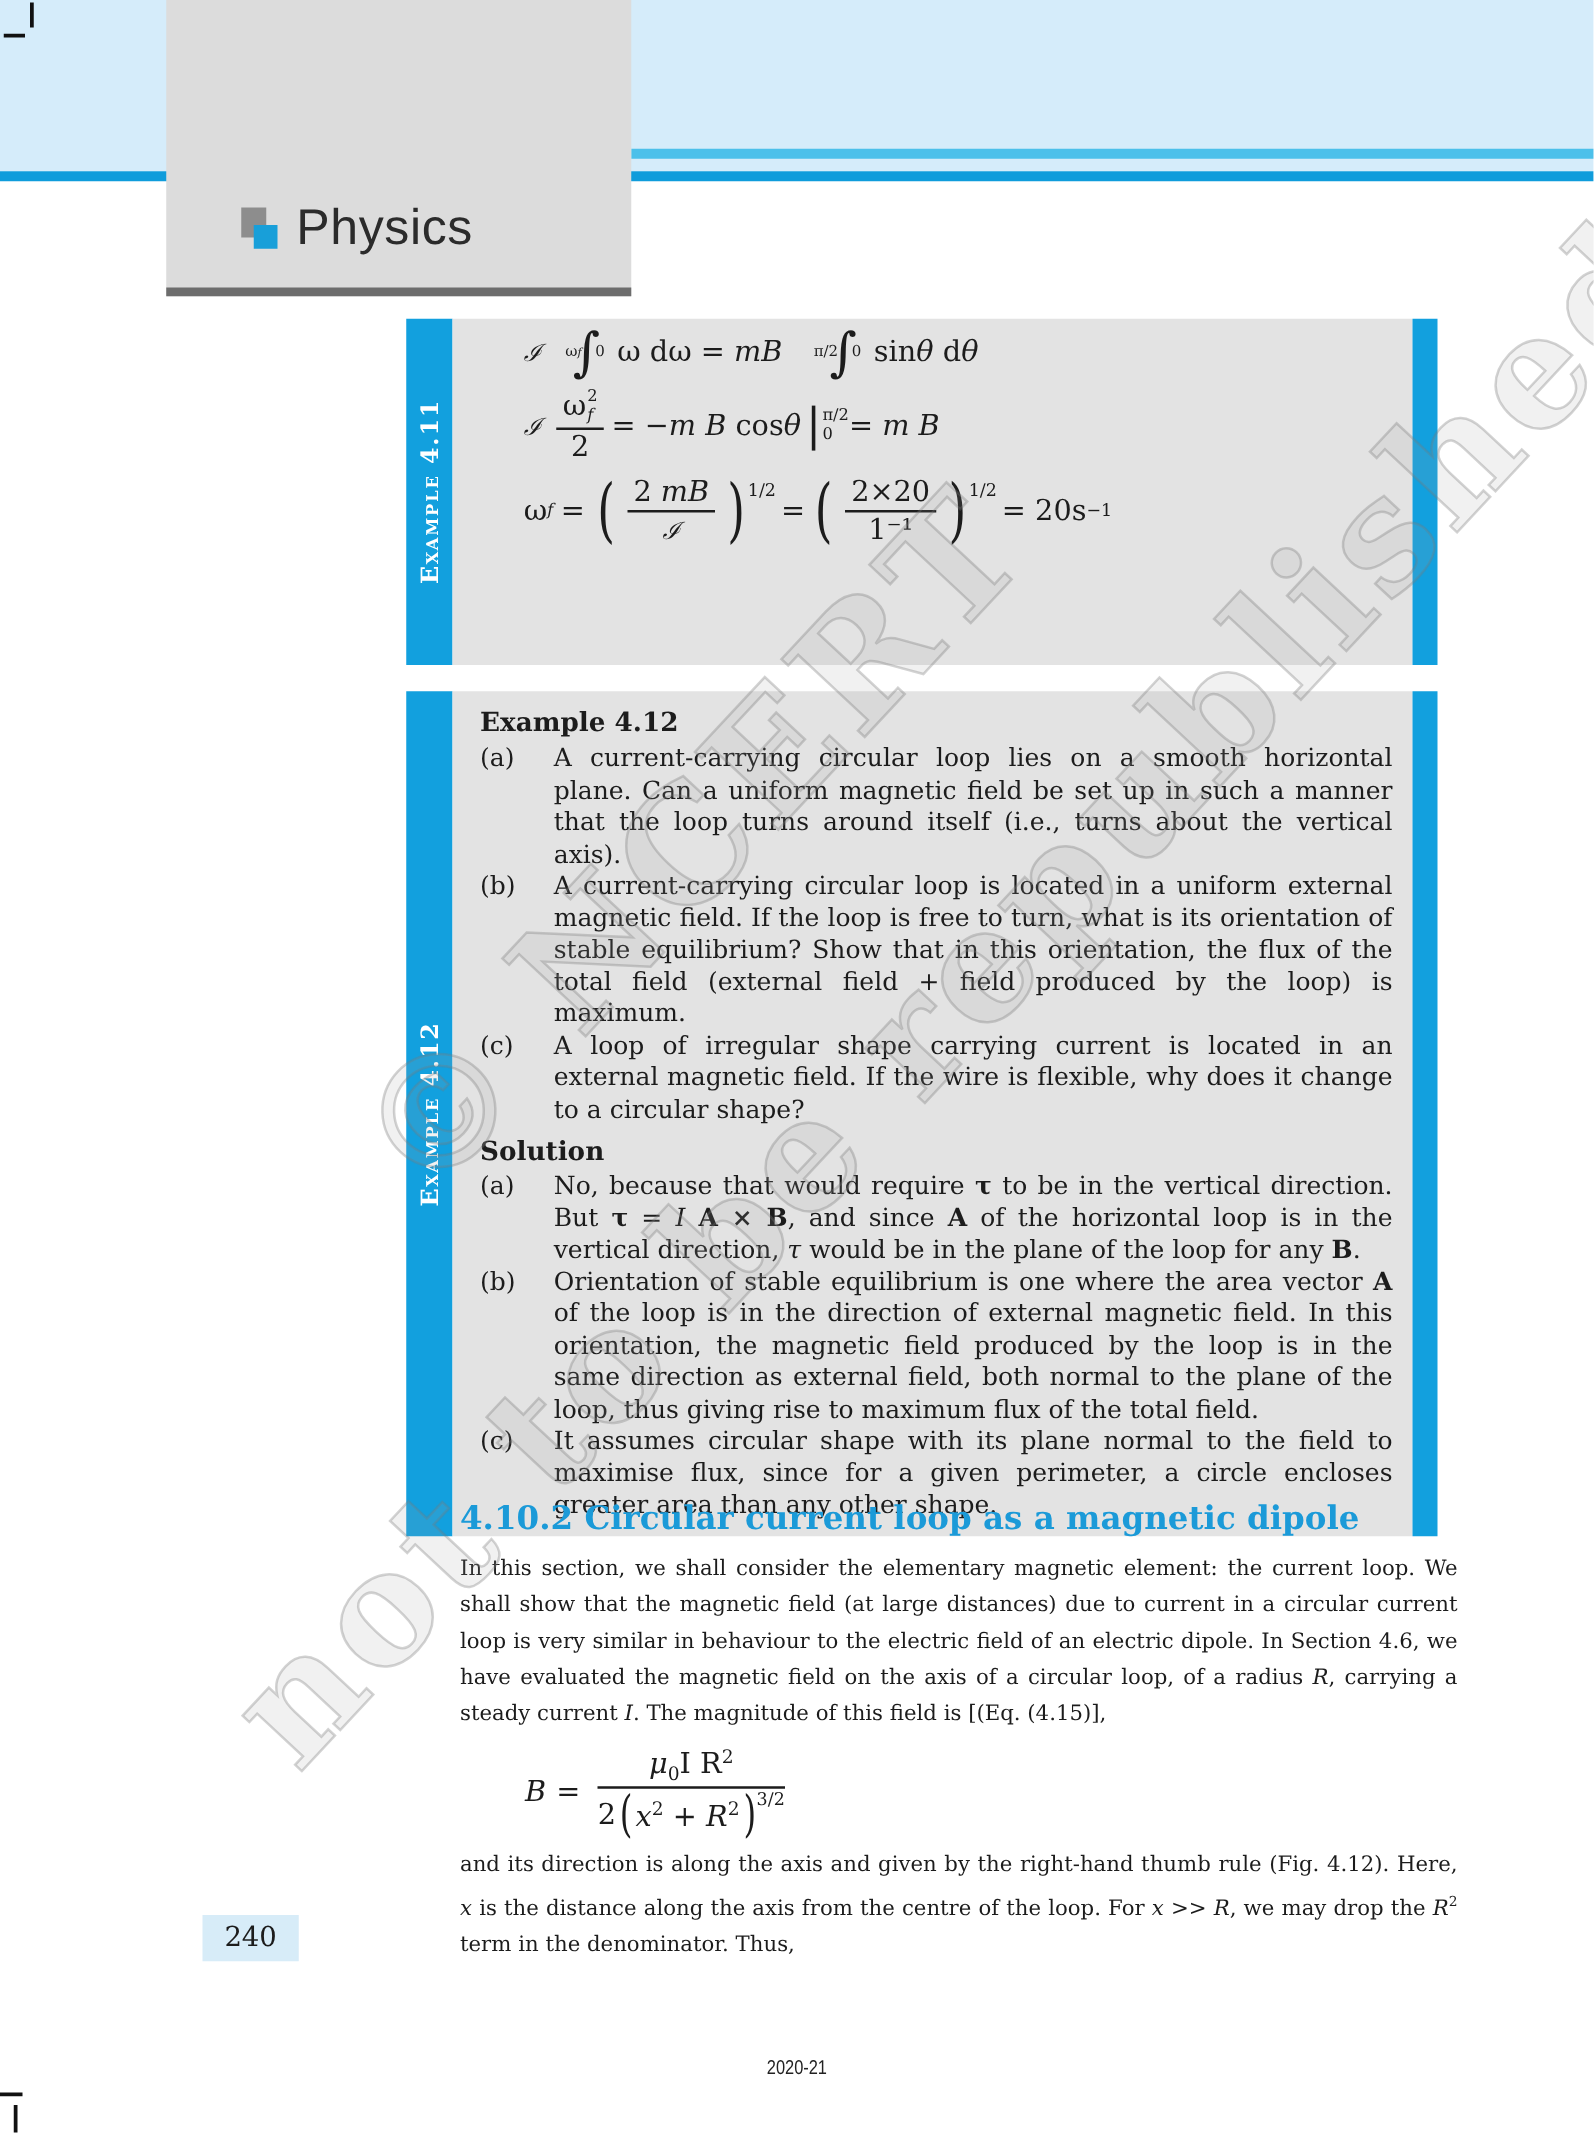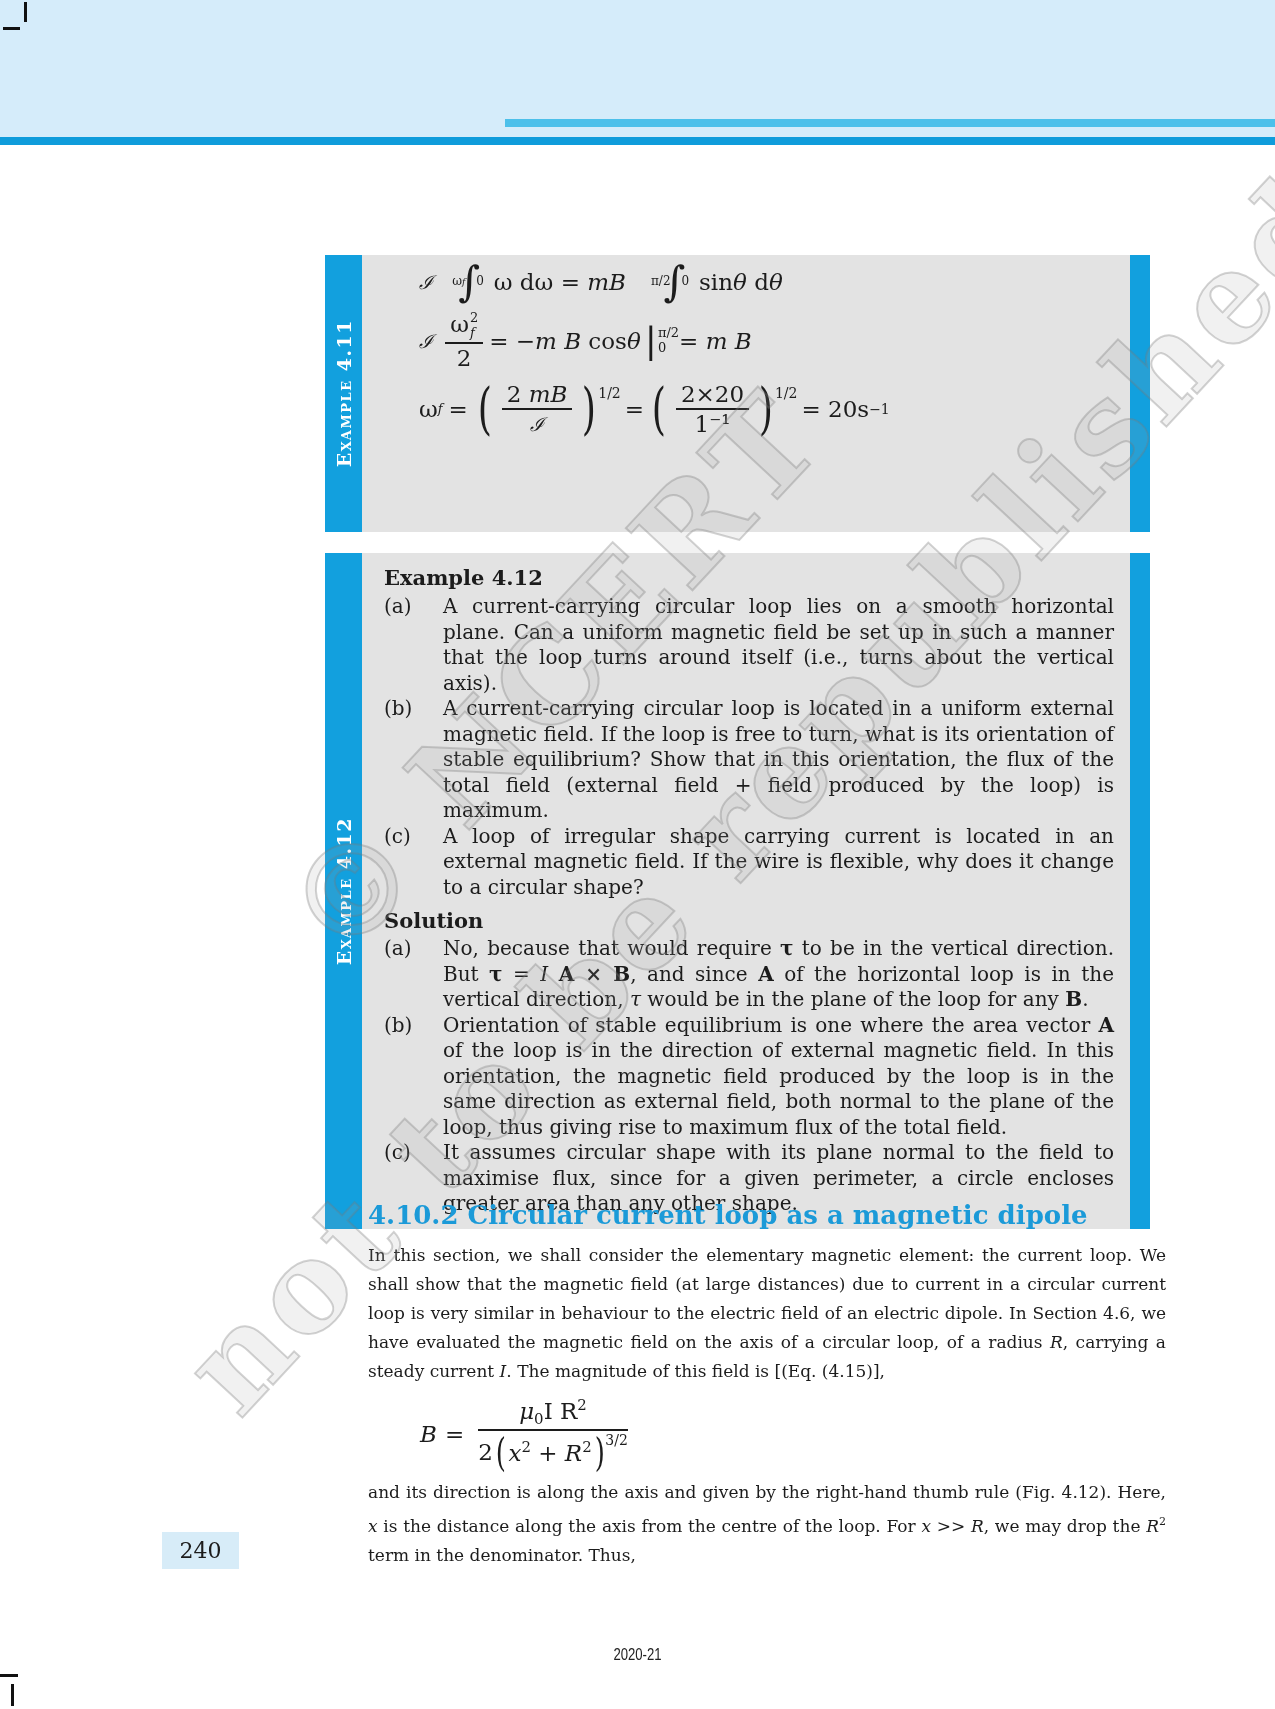--- a/index.html
+++ b/index.html
@@ -107,20 +107,27 @@
   <div class="cm cm1v"></div>
   <div class="cm cm1h"></div>
   <div class="cm cm2h"></div>
   <div class="cm cm2v"></div>
 
   <div class="wm">
     <div>© NCERT</div>
     <div>not to be republished</div>
   </div>
 
+  <div class="header-box">
+    <div class="logo">
+      <div class="sq-gray"></div>
+      <div class="sq-blue"></div>
+    </div>
+    <div class="header-title">Physics</div>
+  </div>
 
   <div class="ex ex11">
     <div class="exbar">
       <span class="exlabel">Example 4.11</span>
     </div>
     <div class="exbody">
 
       <div class="eqrow" style="margin-top:2px;">
         <span class="scriptI">ℐ</span>
         <span class="int">

